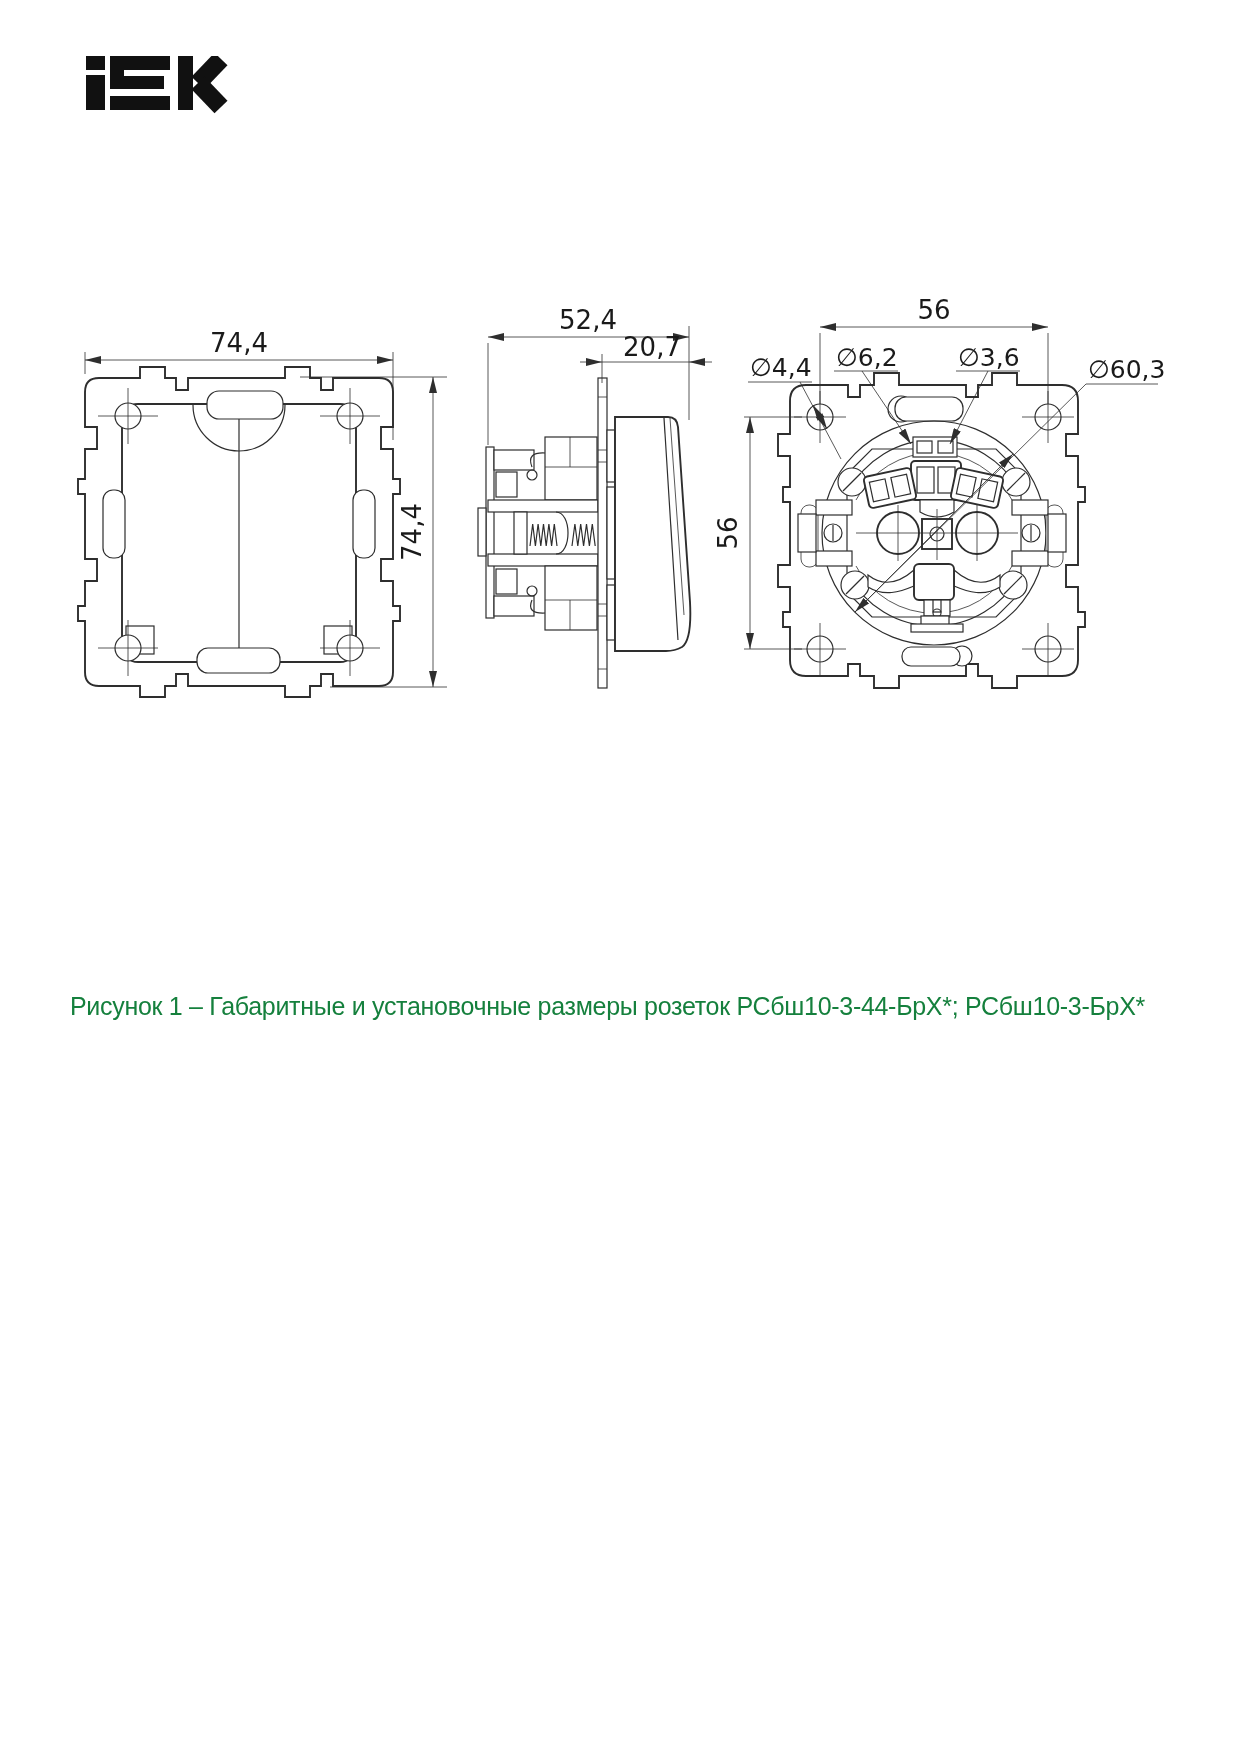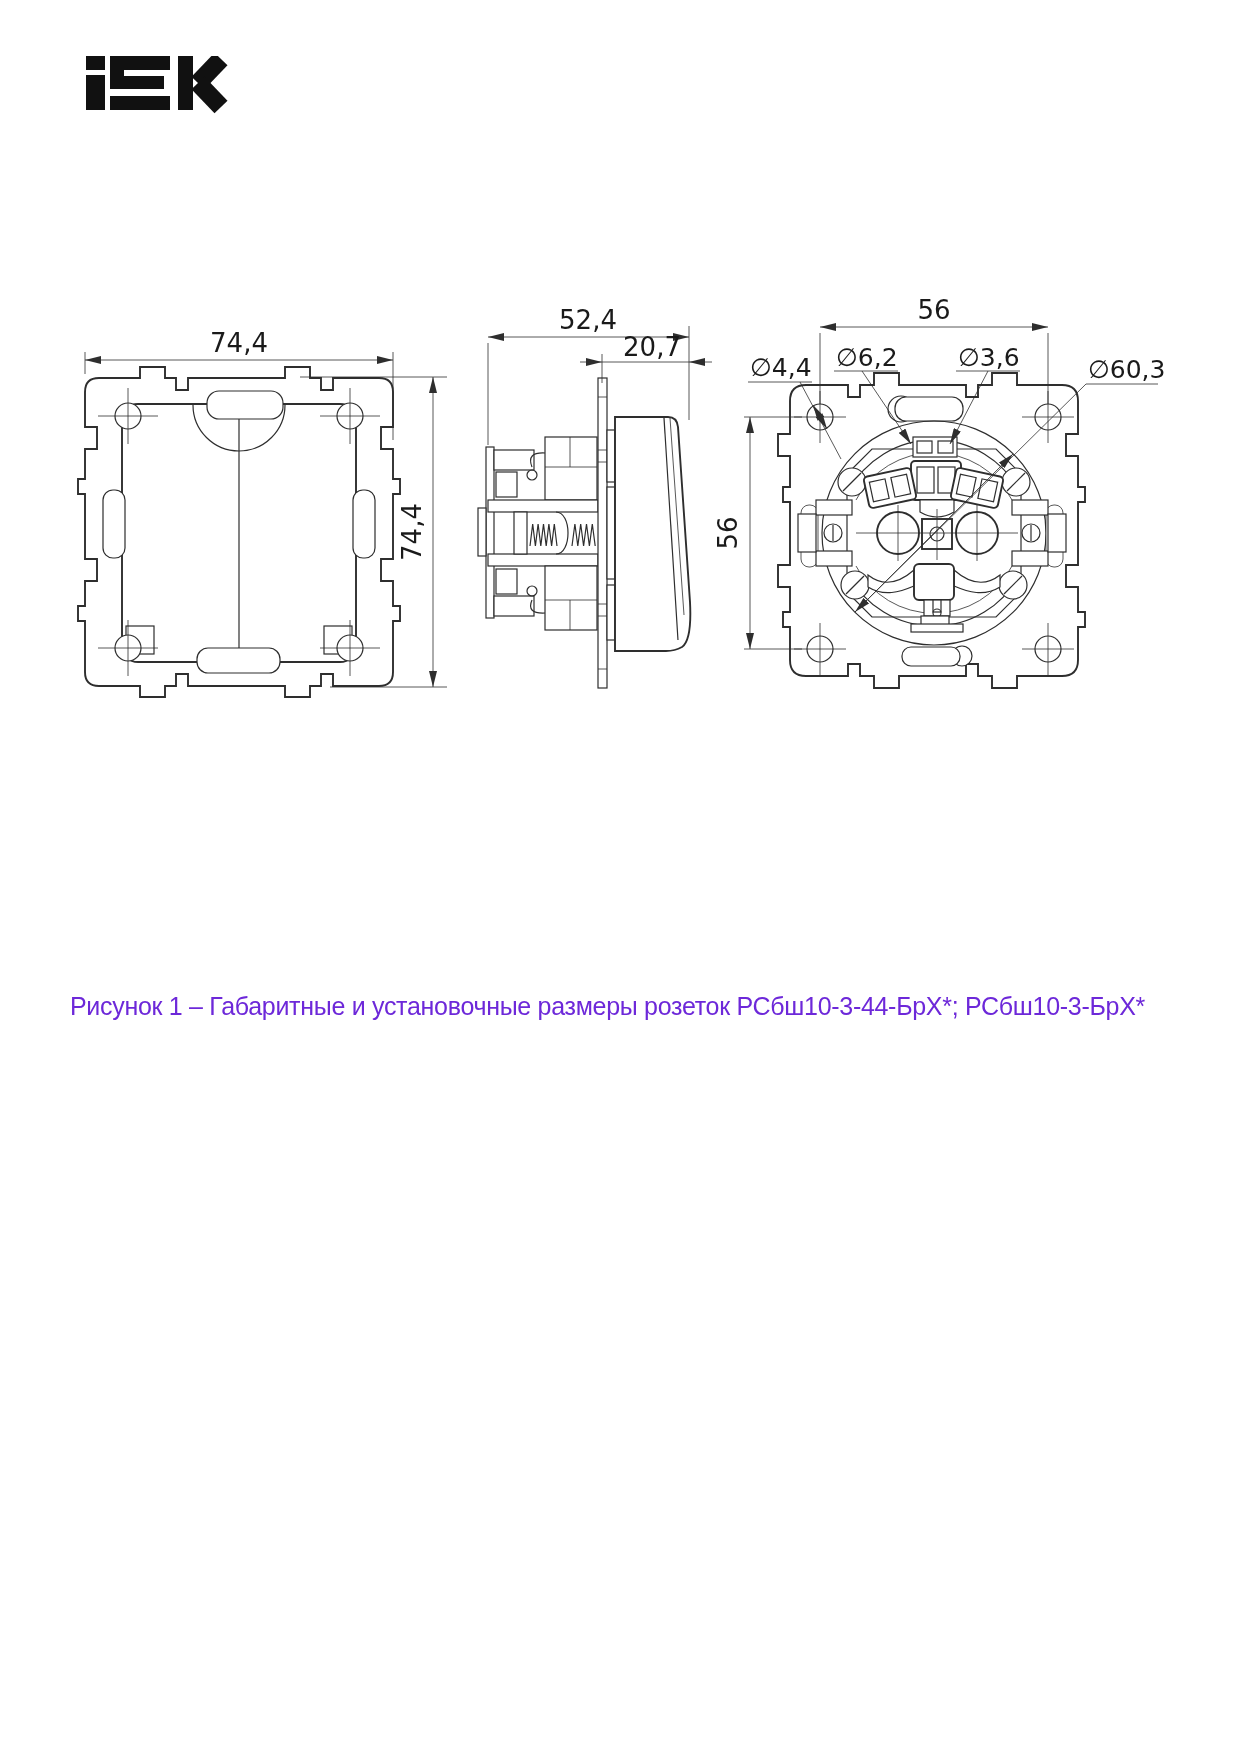--- a/index.html
+++ b/index.html
@@ -1,21 +1,21 @@
 <!DOCTYPE html>
 <html><head>
 <meta charset="utf-8">
 <style>
   html,body{margin:0;padding:0;background:#e8e8e8;}
   .page{position:relative;width:1244px;height:1748px;background:#ffffff;margin:0 auto;overflow:hidden;
         font-family:"Liberation Sans",sans-serif;}
   .logo-svg{position:absolute;left:86px;top:56px;}
   .drawing-svg{position:absolute;left:0;top:0;}
   .caption{position:absolute;left:70px;top:992px;width:1150px;
-           font-family:"Liberation Sans",sans-serif;font-size:25px;color:#6d28d9;
+           font-family:"Liberation Sans",sans-serif;font-size:25px;color:#15803d;
            letter-spacing:-0.3px;white-space:nowrap;}
   
   .lw2{stroke:#2e2e2e;stroke-width:1.9;fill:none;}
   .lw1{stroke:#2e2e2e;stroke-width:1.2;fill:none;}
   .thin{stroke:#2e2e2e;stroke-width:0.8;fill:none;}
   .wf{fill:#ffffff;}
   .dimtxt{font-family:"DejaVu Sans",sans-serif;font-size:26px;fill:#1a1a1a;}
   .calltxt{font-family:"DejaVu Sans",sans-serif;font-size:25px;fill:#1a1a1a;}
 </style>
 </head>

